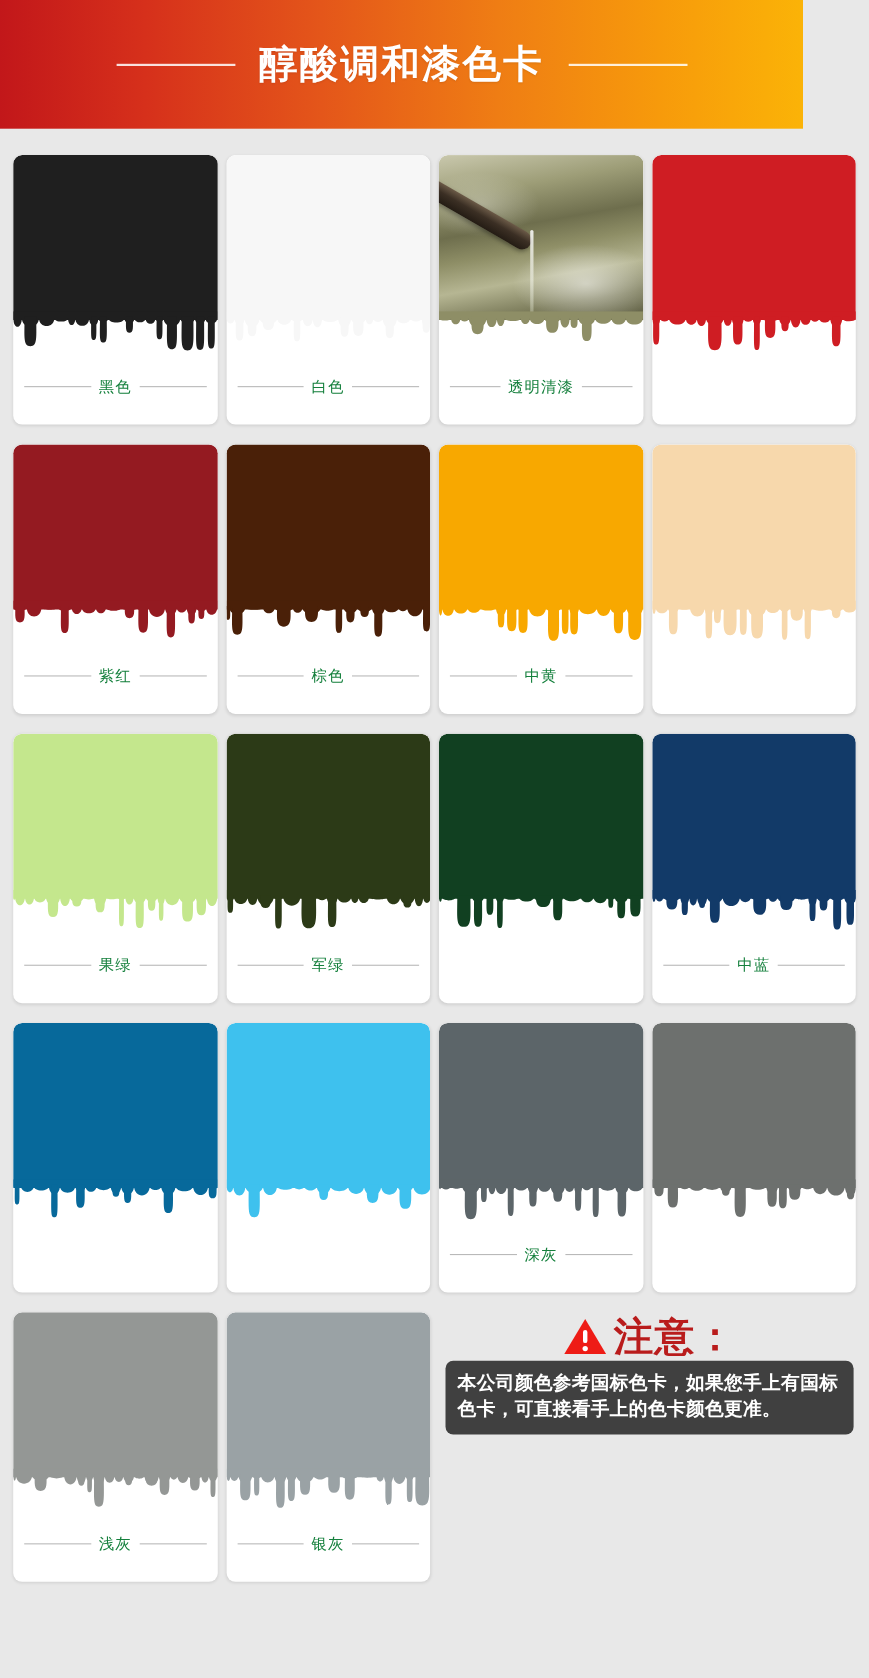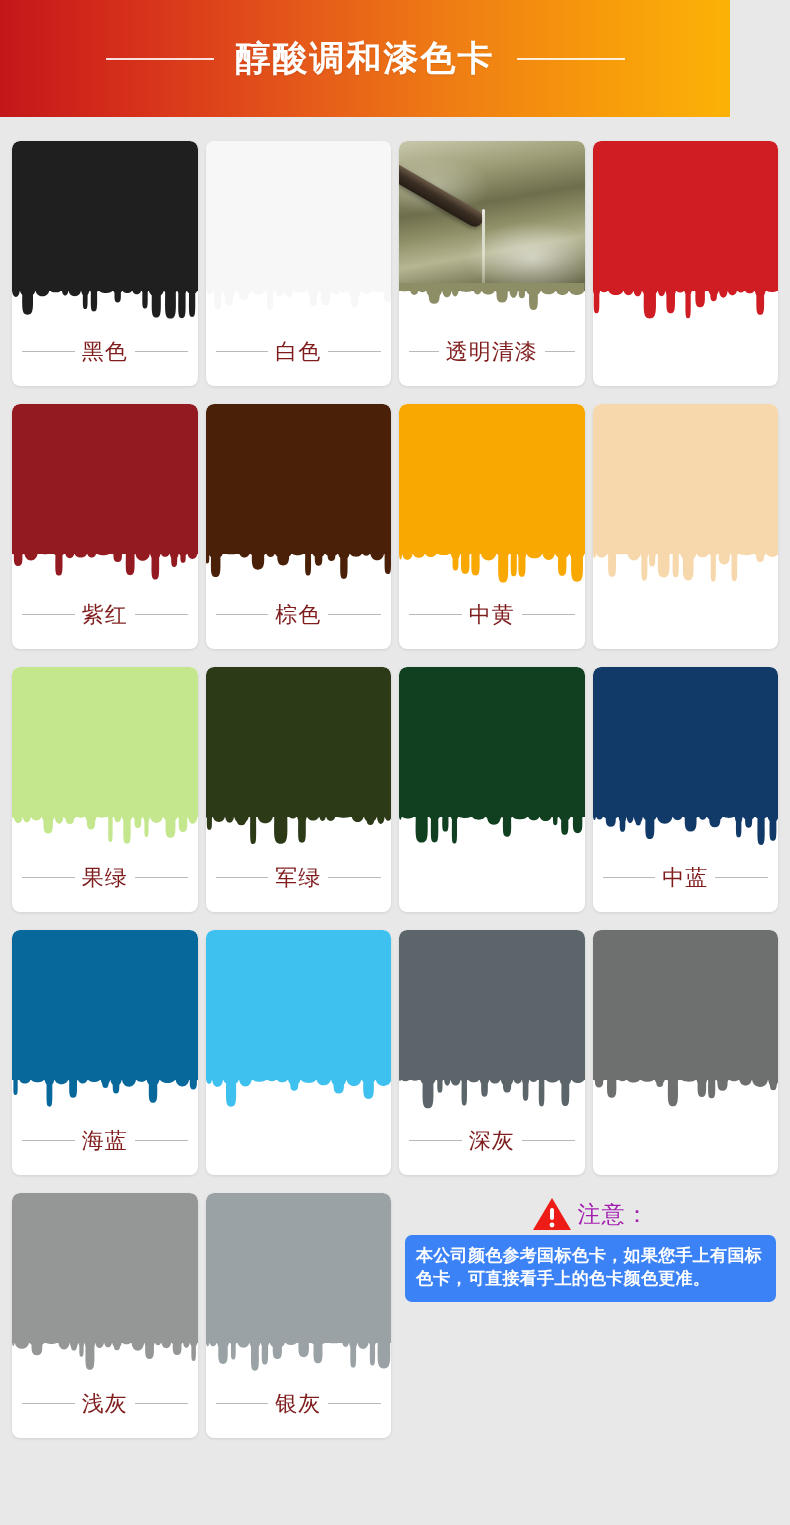--- a/index.html
+++ b/index.html
@@ -123,22 +123,22 @@
     gap: 7px;
     padding: 0 10px 12px 10px;
   }
   .label-rule {
     height: 1px;
     background: #b9b9b9;
     flex: 1 1 auto;
     min-width: 10px;
   }
   .label-text {
-    font-size: 22px;
-    color: #7f1d1d;
+    font-size: 14px;
+    color: #15803d;
     white-space: nowrap;
     flex: 0 0 auto;
     letter-spacing: 1px;
   }
 
   
   .notice {
     grid-column: 3 / span 2;
     padding: 4px 2px 0 6px;
     display: flex;
@@ -146,36 +146,36 @@
   }
   .notice-head {
     display: flex;
     align-items: center;
     justify-content: center;
     gap: 6px;
     margin-bottom: 4px;
   }
   .warn-icon { flex: 0 0 auto; display: block; }
   .notice-title {
-    color: #a21caf;
-    font-size: 23px;
-    font-weight: normal;
+    color: #b91c1c;
+    font-size: 36px;
+    font-weight: bold;
     letter-spacing: 1px;
     line-height: 1;
   }
   .notice-body {
     color: #ee1c16;
     font-size: 18px;
     font-weight: bold;
     line-height: 1.34;
     letter-spacing: 0.3px;
     margin-bottom: 10px;
   }
   .notice-box {
-    background: #3b82f6;
+    background: #404040;
     border-radius: 7px;
     color: #ffffff;
     font-size: 17px;
     font-weight: bold;
     line-height: 1.38;
     letter-spacing: 0.3px;
     padding: 9px 11px 11px 11px;
   }
 </style>
 </head>
@@ -458,25 +458,20 @@
             <path d="M191.72487629528615,5 C191.72487629528615,12.108025544539151 190.77783855326405,17.411436899862828 195.51302726337448,17.411436899862828 C200.24821597348492,17.411436899862828 199.3011782314628,12.108025544539151 199.3011782314628,5 Z" fill="#07699b"></path>
             <path d="M147.61975376691038,5 C147.61975376691038,24.55269085323559 146.50147600922097,30.815046296296295 152.09286479766803,30.815046296296295 C157.6842535861151,30.815046296296295 156.56597582842568,24.55269085323559 156.56597582842568,5 Z" fill="#07699b"></path>
             <path d="M108.69310195463108,5 C108.69310195463108,16.722289752944413 107.82174545597745,21.601886145404663 112.17852794924553,21.601886145404663 C116.53531044251362,21.601886145404663 115.66395394386,16.722289752944413 115.66395394386,5 Z" fill="#07699b"></path>
             <path d="M97.32229822253021,5 C97.32229822253021,11.234641294121197 96.47529272415042,15.977872085048011 100.71032021604937,15.977872085048011 C104.94534770794832,15.977872085048011 104.09834220956853,11.234641294121197 104.09834220956853,5 Z" fill="#07699b"></path>
             <path d="M61.75902459607609,5 C61.75902459607609,20.076714509952364 60.72493922417605,25.867592592592594 65.89536608367625,25.867592592592594 C71.06579294317646,25.867592592592594 70.03170757127641,20.076714509952364 70.03170757127641,5 Z" fill="#07699b"></path>
             <path d="M37.32145149358653,5 C37.32145149358653,30.359562269347634 36.55445068385559,34.65476680384088 40.38945473251027,34.65476680384088 C44.224458781164955,34.65476680384088 43.45745797143402,30.359562269347634 43.45745797143402,5 Z" fill="#07699b"></path>
             <path d="M1.546599718378085,5 C1.546599718378085,19.7843724075126 0.9738976889534046,22.99150377229081 3.8374078360768067,22.99150377229081 C6.700917983200209,22.99150377229081 6.128215953775529,19.7843724075126 6.128215953775529,5 Z" fill="#07699b"></path>
           </g>
         </svg>
       </div>
-      <div class="label-row">
-        <span class="label-rule"></span>
-        <span class="label-text">海蓝</span>
-        <span class="label-rule"></span>
-      </div>
     </div>
     <div class="card">
       <div class="swatch-wrap">
         <div class="swatch" style="background: rgb(62, 193, 238);"></div>
         <svg viewBox="0 0 200 46" preserveAspectRatio="none" class="drips">
           <g>
             <path d="M0,0 L200,0 L200,6 C200,16.563194444444445 182.94302554869685,16.563194444444445 182.94302554869685,6 C182.94302554869685,13.109143518518518 167.55288494513033,13.109143518518518 167.55288494513033,6 C167.55288494513033,16.824614197530863 151.51178840877915,16.824614197530863 151.51178840877915,6 C151.51178840877915,17.648341049382715 134.76098251028807,17.648341049382715 134.76098251028807,6 C134.76098251028807,15.826774691358025 119.10201903292182,15.826774691358025 119.10201903292182,6 C119.10201903292182,12.59494598765432 101.98643261316873,12.59494598765432 101.98643261316873,6 C101.98643261316873,15.592283950617285 88.32857510288066,15.592283950617285 88.32857510288066,6 C88.32857510288066,11.726736111111112 76.18977194787381,11.726736111111112 76.18977194787381,6 C76.18977194787381,10.335185185185185 65.94696930727024,10.335185185185185 65.94696930727024,6 C65.94696930727024,10.922800925925927 49.375630144032925,10.922800925925927 49.375630144032925,6 C49.375630144032925,17.239583333333336 35.6678840877915,17.239583333333336 35.6678840877915,6 C35.6678840877915,15.035532407407407 18.432527434842253,15.035532407407407 18.432527434842253,6 C18.432527434842253,17.834336419753086 6.55547410836763,17.834336419753086 6.55547410836763,6 C6.55547410836763,13.908063271604938 0,13.908063271604938 0,6 L0,0 Z" fill="#3ec1ee"></path>
             <path d="M169.61001988484713,5 C169.61001988484713,19.04619090462961 168.20053604433053,26.939300411522634 175.2479552469136,26.939300411522634 C182.29537444949665,26.939300411522634 180.88589060898005,19.04619090462961 180.88589060898005,5 Z" fill="#3ec1ee"></path>
             <path d="M137.54223884382347,5 C137.54223884382347,13.771212570653276 136.14370218989595,21.603017832647463 143.1363854595336,21.603017832647463 C150.12906872917128,21.603017832647463 148.73053207524376,13.771212570653276 148.73053207524376,5 Z" fill="#3ec1ee"></path>
             <path d="M90.86723990607575,5 C90.86723990607575,12.828446996763944 89.79467391808852,18.834816529492457 95.1575038580247,18.834816529492457 C100.52033379796087,18.834816529492457 99.44776780997364,12.828446996763944 99.44776780997364,5 Z" fill="#3ec1ee"></path>

